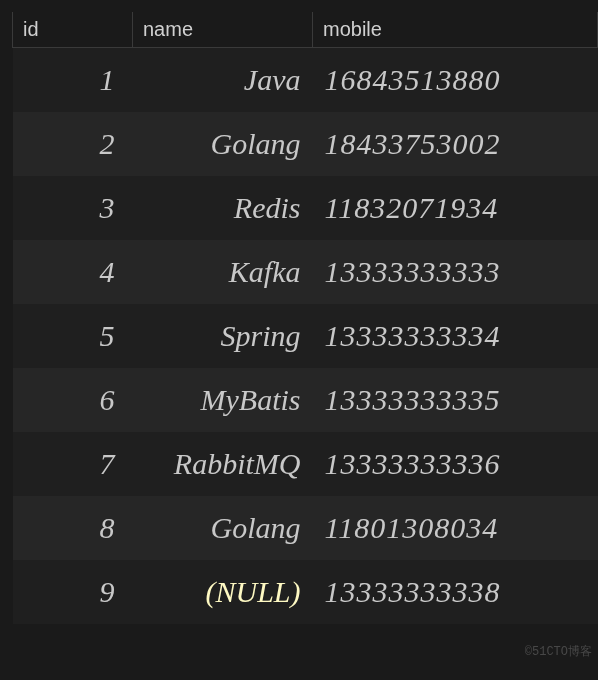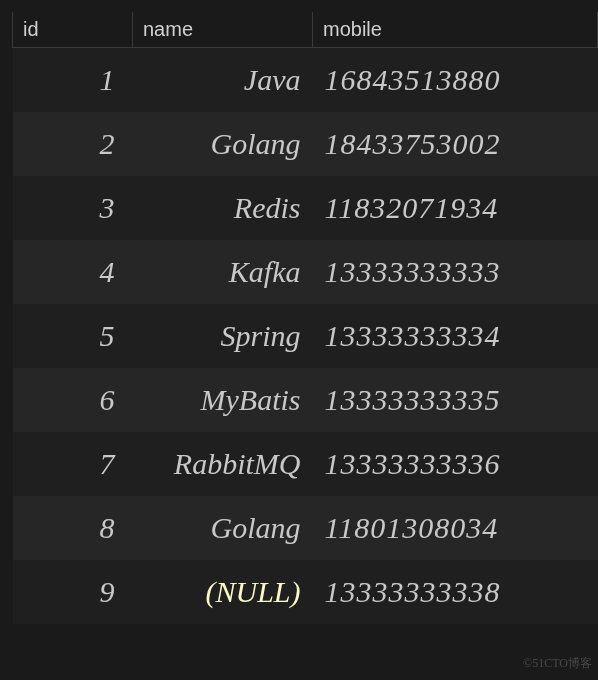--- a/index.html
+++ b/index.html
@@ -66,24 +66,24 @@
     }
     .mobile-cell {
       text-align: left;
       letter-spacing: 1px;
     }
     .null-value {
       color: #fef9c3;
     }
     .watermark {
       position: absolute;
-      bottom: 8px;
+      bottom: 20px;
       right: 6px;
       color: #666;
-      font-family: Liberation Serif, serif;
+      font-family: Liberation Mono, monospace;
       font-size: 12px;
       opacity: 0.6;
     }
   </style>
 </head>
 <body>
 
 <table class="table">
   <thead>
     <tr class="header-row">

